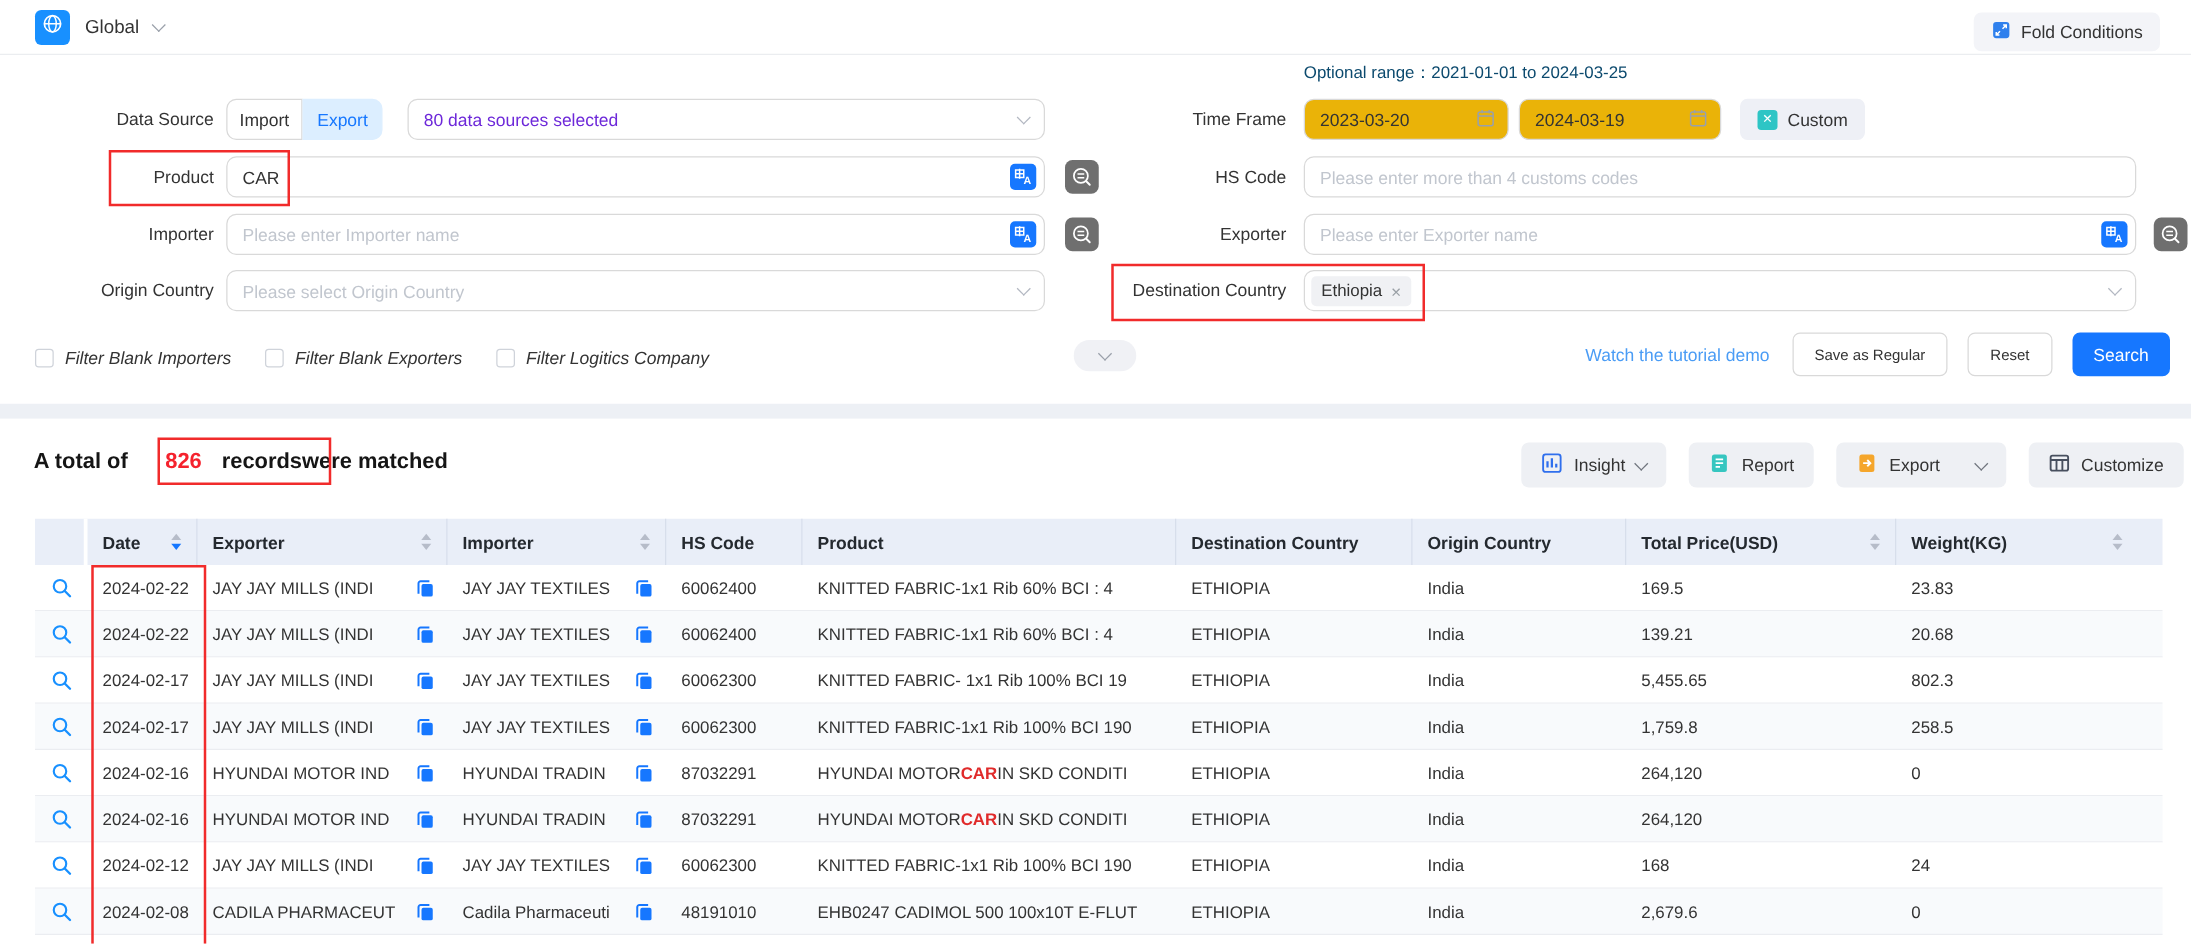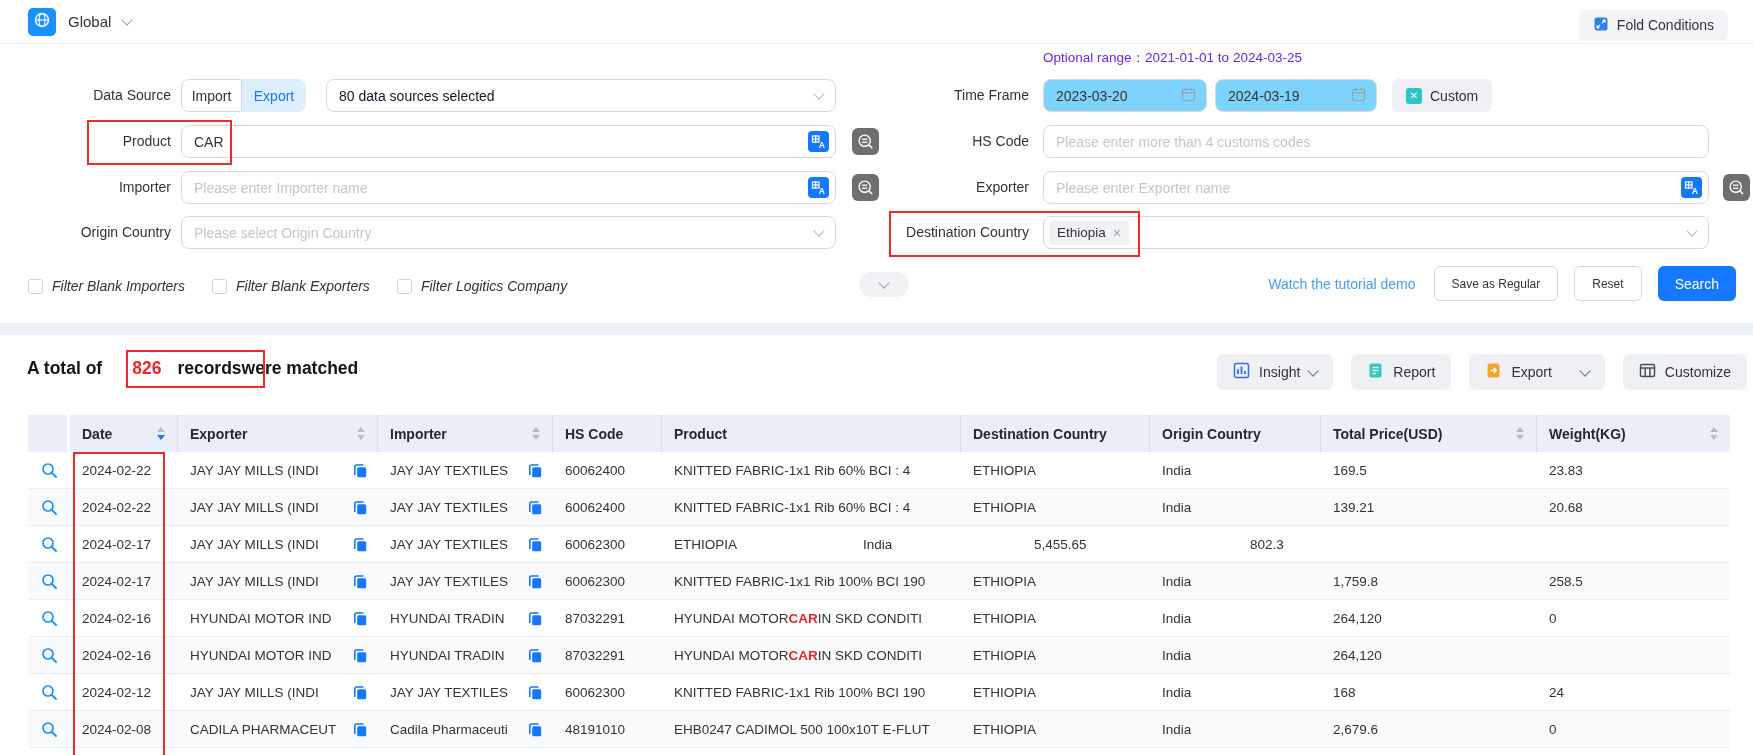--- a/index.html
+++ b/index.html
@@ -21,43 +21,43 @@
   .adv-btn { height:33px; background:#1677ff; color:#fef9c3; border:none; border-radius:6px; padding:0 16px;
              font-size:14px; display:flex; align-items:center; gap:8px; cursor:pointer; font-family:Liberation Mono, monospace; }
   .adv-arrow { font-size:15px; line-height:1; }
   .star { color:#f7b500; font-size:16px; line-height:1; }
 
   
   .search-area { position:absolute; top:44px; left:0; width:100%; height:279px; background:#fff; }
   .f-row { position:absolute; left:0; width:100%; height:33px; }
   .lbl-left  { position:absolute; left:0;   width:171px; text-align:right; line-height:33px; font-size:14px; color:#333; }
   .lbl-right { position:absolute; left:845px; width:184px; text-align:right; line-height:33px; font-size:14px; color:#333; }
-  .optional-range { position:absolute; left:1043px; top:5px; font-size:13.5px; color:#6d28d9; }
+  .optional-range { position:absolute; left:1043px; top:5px; font-size:13.5px; color:#0c4a6e; }
 
   .seg { position:absolute; left:181px; top:0; height:33px; display:flex; }
   .seg-import { width:61px; background:#fff; border:1px solid #d9d9d9; border-radius:8px 0 0 8px;
                 display:flex; align-items:center; justify-content:center; font-size:14px; color:#333; cursor:pointer; }
   .seg-export { width:64px; background:#dceeff; border:1px solid #dceeff; border-radius:0 8px 8px 0;
                 display:flex; align-items:center; justify-content:center; font-size:14px; color:#1677ff; cursor:pointer; }
 
   .field { position:absolute; top:0; height:33px; background:#fff; border:1px solid #d9d9d9; border-radius:8px;
            display:flex; align-items:center; padding:0 12px; font-size:14px; }
   .field .placeholder { color:#c1c6ce; }
-  .field .value { color:#0f172a; }
+  .field .value { color:#6d28d9; }
   .field .chev { margin-left:auto; margin-top:-3px; border-color:#b3b8c2; }
   .txt-input { position:absolute; top:0; height:33px; border:1px solid #d9d9d9; border-radius:8px;
                padding:0 40px 0 12px; font-size:14px; color:#333; font-family:inherit; outline:none; }
   .txt-input::placeholder { color:#c1c6ce; }
   .inp-wrap { position:absolute; top:0; height:33px; }
   .inp-wrap .txt-input { position:absolute; left:0; top:0; width:100%; height:100%; }
   .trans-ico { position:absolute; right:7px; top:6px; width:21px; height:21px; background:#1677ff;
                border-radius:4px; display:flex; align-items:center; justify-content:center; cursor:pointer; }
   .mode-ico { position:absolute; top:3px; width:27px; height:27px; background:#6f6f6f; border-radius:6px;
               display:flex; align-items:center; justify-content:center; cursor:pointer; }
-  .date-box { position:absolute; top:0; height:33px; background:#7dd3fc; border:1px solid #d9d9d9; border-radius:8px;
+  .date-box { position:absolute; top:0; height:33px; background:#eab308; border:1px solid #d9d9d9; border-radius:8px;
               display:flex; align-items:center; justify-content:space-between; padding:0 10px 0 12px; font-size:14px; color:#333; }
   .custom-btn { position:absolute; top:0; height:33px; background:#eef0f6; border:none; border-radius:6px;
                 display:flex; align-items:center; gap:8px; padding:0 14px; font-size:14px; color:#333; cursor:pointer; font-family:inherit; }
   .custom-ico { width:16px; height:16px; background:#2ec5c5; border-radius:3px; display:flex; align-items:center; justify-content:center;
                 color:#fff; font-size:10px; line-height:1; }
   .tag { background:#f0f1f4; border-radius:4px; height:24px; display:flex; align-items:center; gap:7px;
          padding:0 8px; font-size:13.5px; color:#333; }
   .tag .x { color:#9aa0a6; font-size:14px; cursor:pointer; line-height:1; }
 
   .cb-row { position:absolute; left:28px; top:227px; height:30px; display:flex; align-items:center; gap:27px; }
@@ -98,21 +98,21 @@
   .t-hcell:last-child { border-right:none; }
   .sort { display:flex; flex-direction:column; gap:3px; margin-left:auto; cursor:pointer; }
   .car-up   { width:0; height:0; border-left:4px solid transparent; border-right:4px solid transparent; border-bottom:5px solid #b6bcc9; }
   .car-down { width:0; height:0; border-left:4px solid transparent; border-right:4px solid transparent; border-top:5px solid #b6bcc9; }
   .car-down.active { border-top-color:#1677ff; }
   .t-row { display:flex; height:37px; background:#fff; border-bottom:1px solid #ebedf1; }
   .t-row.alt { background:#f8fafc; }
   .t-cell { display:flex; align-items:center; padding:0 10px 0 12px; font-size:13.5px; color:#333; flex:none; overflow:hidden; white-space:nowrap; }
   .t-cell.c-center { justify-content:center; padding:0; }
   .t-cell.c-split { justify-content:space-between; }
-  .col-0{width:42px} .col-1{width:108px} .col-2{width:200px} .col-3{width:175px} .col-4{width:109px}
+  .col-0{width:42px} .col-1{width:88px} .col-2{width:200px} .col-3{width:175px} .col-4{width:109px}
   .col-5{width:299px} .col-6{width:189px} .col-7{width:171px} .col-8{width:216px} .col-9{width:193px}
   .mag, .copy { display:flex; align-items:center; cursor:pointer; }
   .hl { color:#e02a2a; font-weight:bold; }
 
   
   .anno { position:absolute; border:2px solid #f12b2b; pointer-events:none; z-index:50; }
 </style>
 </head>
 <body>
 
@@ -515,20 +515,21 @@
             <div class="t-cell col-3 c-split">
               <span>JAY JAY TEXTILES</span>
               <span class="copy">
   <svg width="15" height="15" viewBox="0 0 15 15">
                   <rect x="4.2" y="4.2" width="9" height="10" rx="1.5" fill="#1677ff"></rect>
                   <path d="M10.5 2 H3.5 A1.7 1.7 0 0 0 1.8 3.7 V12" fill="none" stroke="#1677ff" stroke-width="1.6"></path>
                 </svg>
 </span>
             </div>
             <div class="t-cell col-4">60062300</div>
+            <div class="t-cell col-5">KNITTED FABRIC- 1x1 Rib 100% BCI 19</div>
             <div class="t-cell col-6">ETHIOPIA</div>
             <div class="t-cell col-7">India</div>
             <div class="t-cell col-8">5,455.65</div>
             <div class="t-cell col-9">802.3</div>
           </div>
           <div class="t-row alt">
             <div class="t-cell col-0 c-center">
               <span class="mag">
   <svg width="17" height="17" viewBox="0 0 17 17">
                   <circle cx="7" cy="7" r="5" fill="none" stroke="#1890ff" stroke-width="1.7"></circle>

